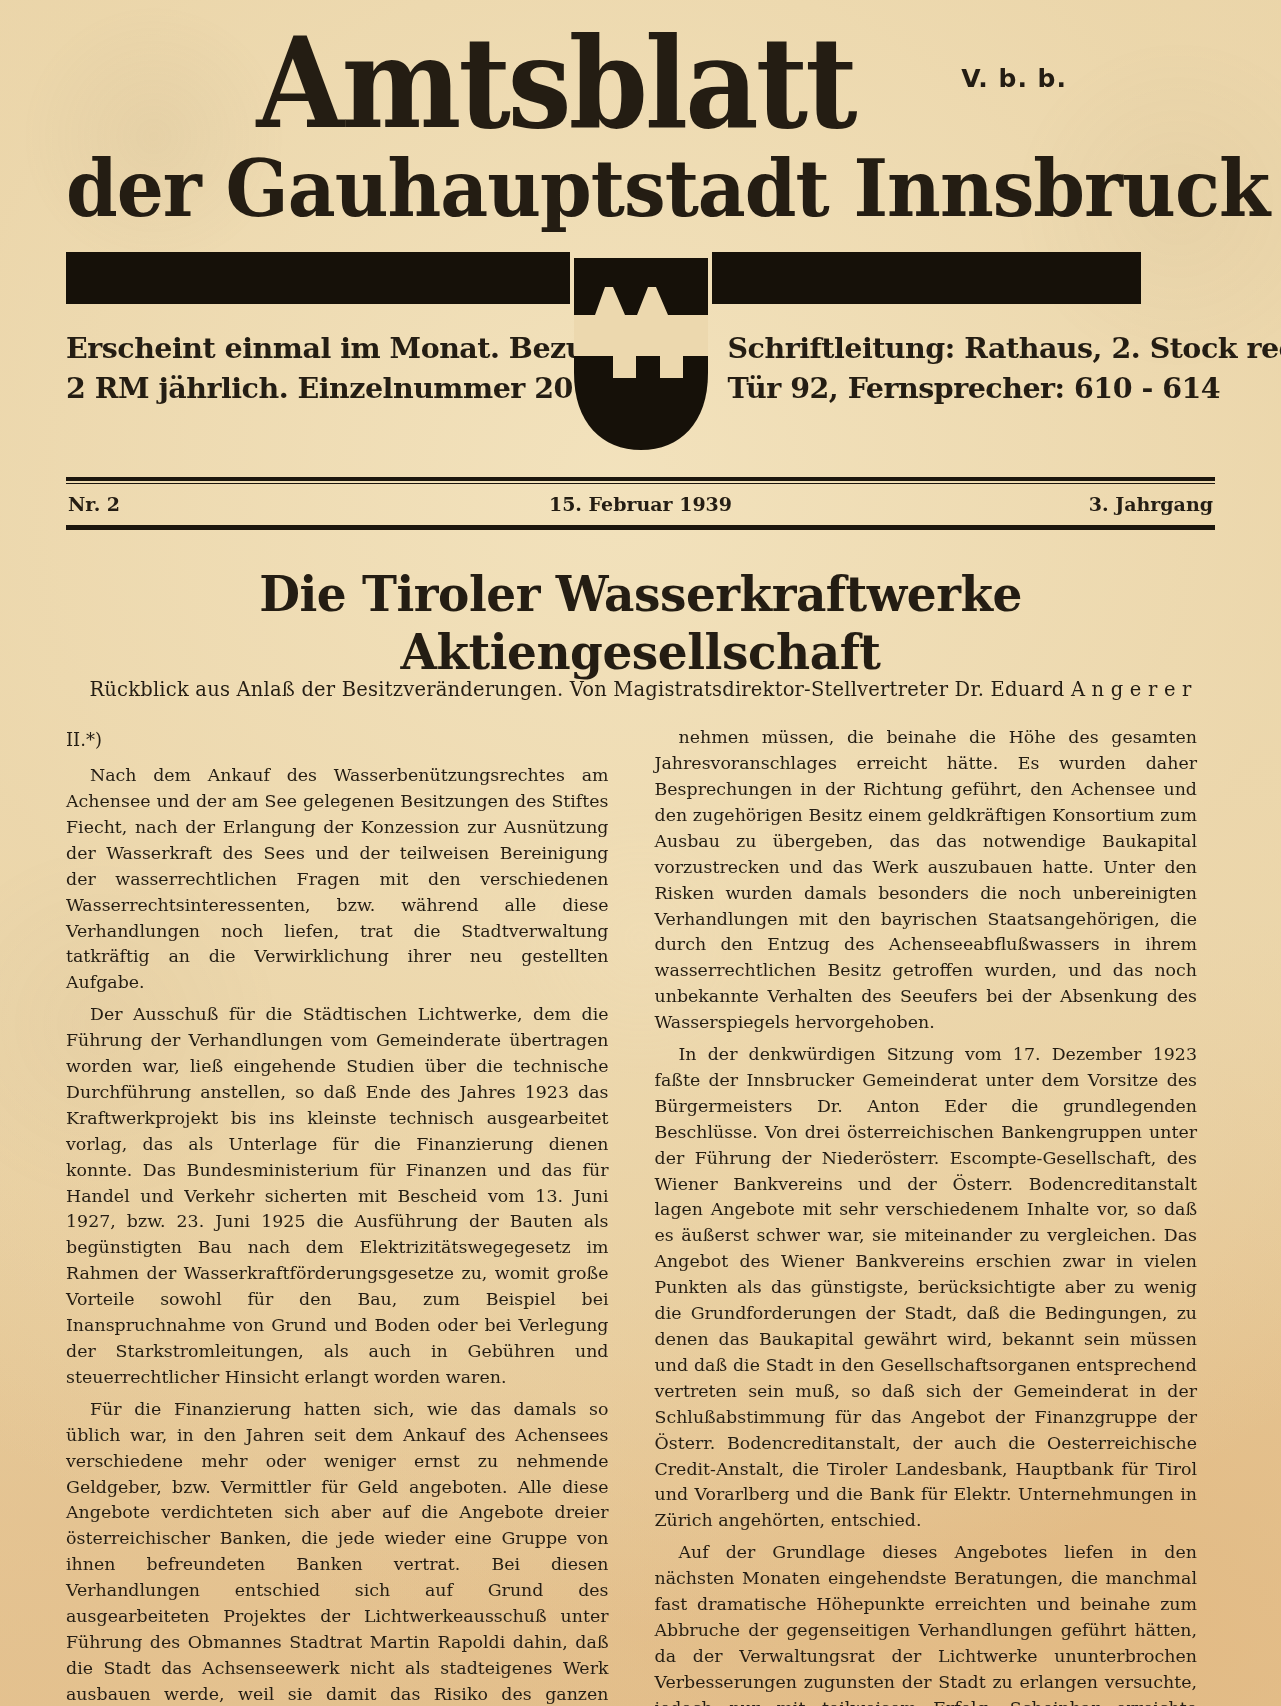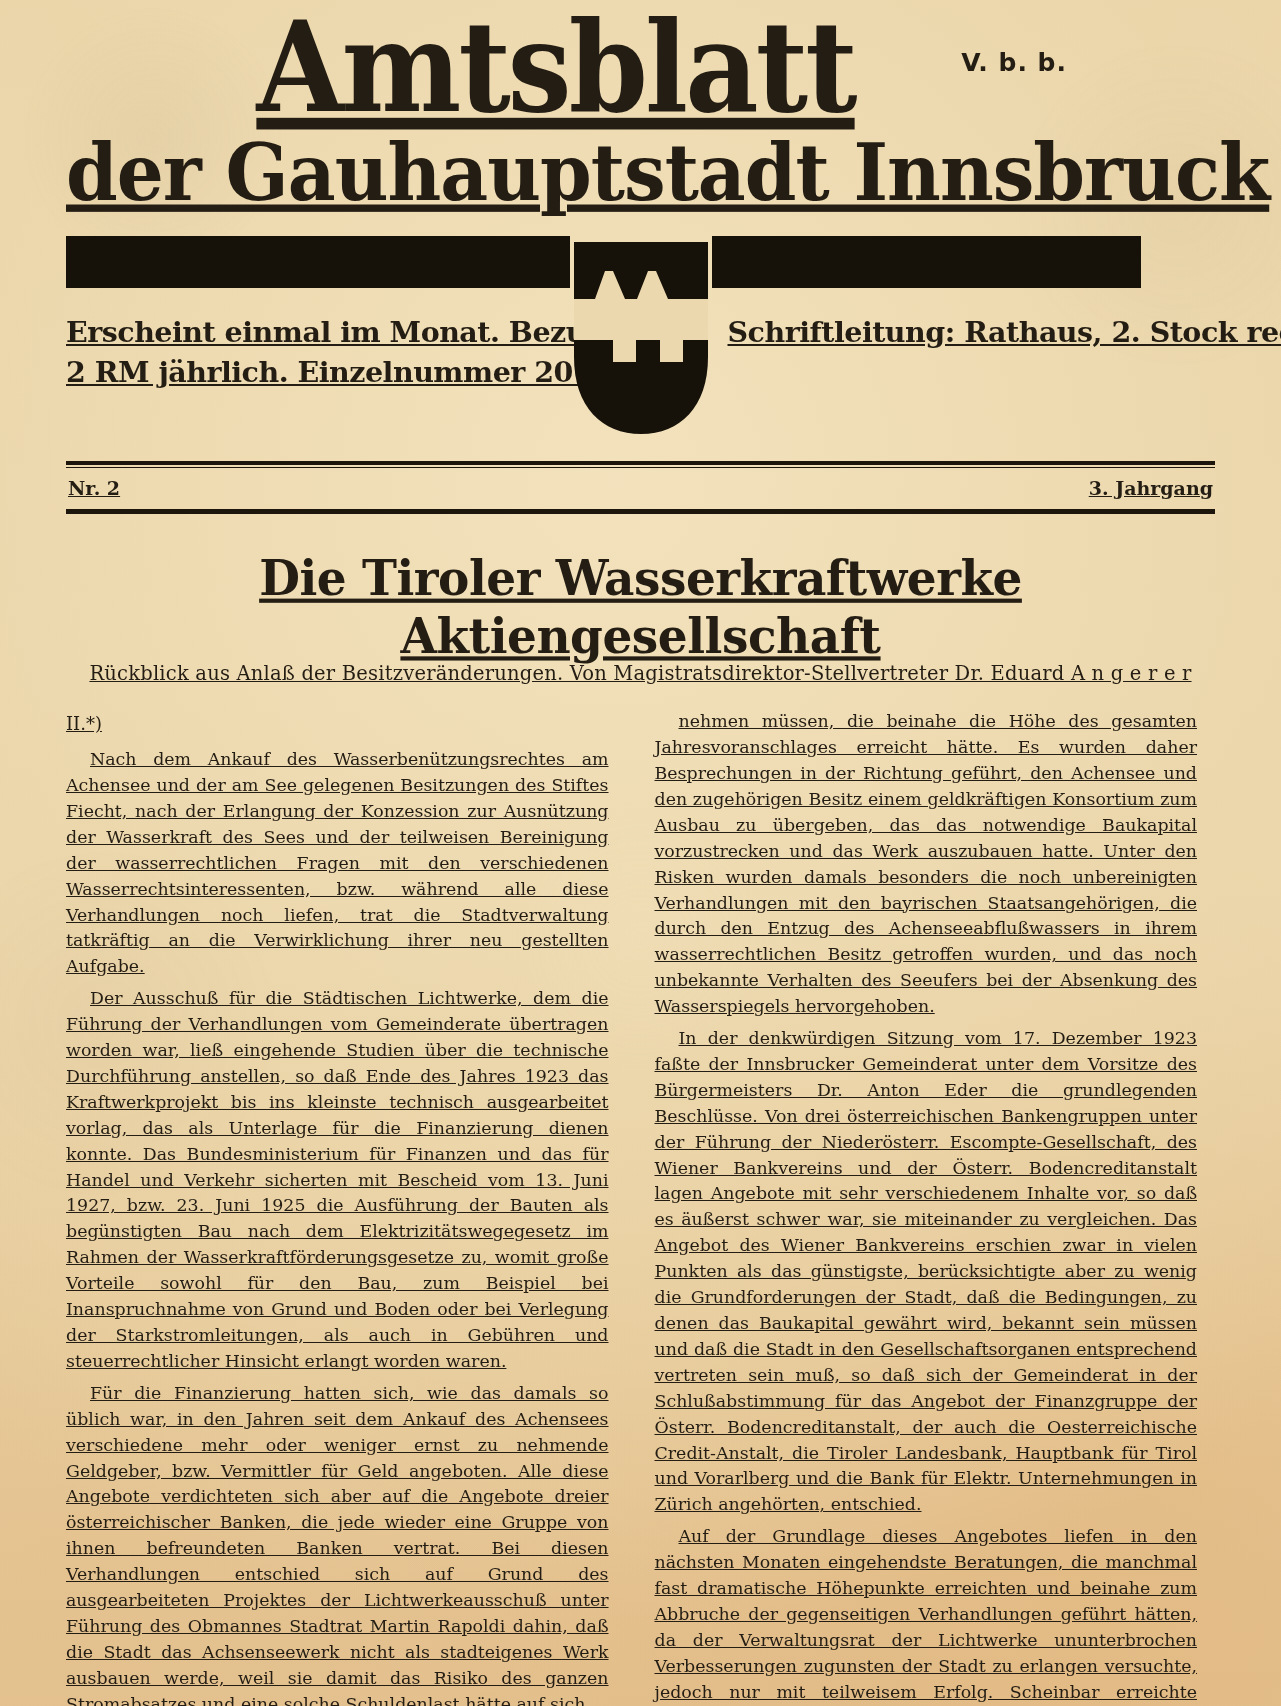--- a/index.html
+++ b/index.html
@@ -21,23 +21,23 @@
   .mottle{
     position:absolute;inset:0;opacity:.5;
     background:
       radial-gradient(circle 190px at 12% 8%, rgba(150,125,88,.16), rgba(0,0,0,0) 70%),
       radial-gradient(circle 240px at 92% 12%, rgba(150,125,88,.12), rgba(0,0,0,0) 70%),
       radial-gradient(circle 200px at 50% 55%, rgba(255,245,220,.18), rgba(0,0,0,0) 70%),
       radial-gradient(circle 260px at 8% 60%, rgba(150,120,80,.10), rgba(0,0,0,0) 70%);
   }
   .page{
     position:relative;
-    padding:2px 66px 0 66px;
+    padding:18px 66px 0 66px;
     box-sizing:border-box;
-    width:100%;height:100%;text-decoration:underline;
+    width:100%;height:100%;
   }
 
   
   .masthead{position:relative;text-align:center;}
   .mast-line1{
     font-size:118px;line-height:1.12;font-weight:bold;
     letter-spacing:-3px;
     transform:scale(.96,1.06);
     margin-right:170px;
   }
@@ -124,28 +124,30 @@
       <svg width="140" height="198" viewBox="0 0 140 198">
         <path d="M3 1 H137 V116 C137 166 109 193 70 193 C31 193 3 166 3 116 Z" fill="#161109"></path>
         <path d="M3 58 L24 58 L34 30 L42 30 L54 58 L66 58 L77 30 L85 30 L97 58 L137 58
                  L137 99 L112 99 L112 121 L89 121 L89 99 L65 99 L65 121 L42 121 L42 99 L3 99 Z" fill="#ecd8ae"></path>
       </svg>
     </div>
     <div class="bar-cell">
       <div class="black-bar right"></div>
       <div class="imprint right">
         <div>Schriftleitung: Rathaus, 2. Stock rechts</div>
+        <div>Tür 92, Fernsprecher: 610 - 614</div>
       </div>
     </div>
   </div>
 
   <div class="rule-double"></div>
   <div class="issue-wrap">
     <div class="issue-row">
       <span>Nr. 2</span>
+      <span class="center">15. Februar 1939</span>
       <span>3. Jahrgang</span>
     </div>
   </div>
   <div class="rule-thick"></div>
 
   <div class="headline">Die Tiroler Wasserkraftwerke Aktiengesellschaft</div>
   <div class="byline">Rückblick aus Anlaß der Besitzveränderungen. Von Magistratsdirektor-Stellvertreter Dr. Eduard A n g e r e r</div>
 
   <div class="body-cols">
     <div class="col">

